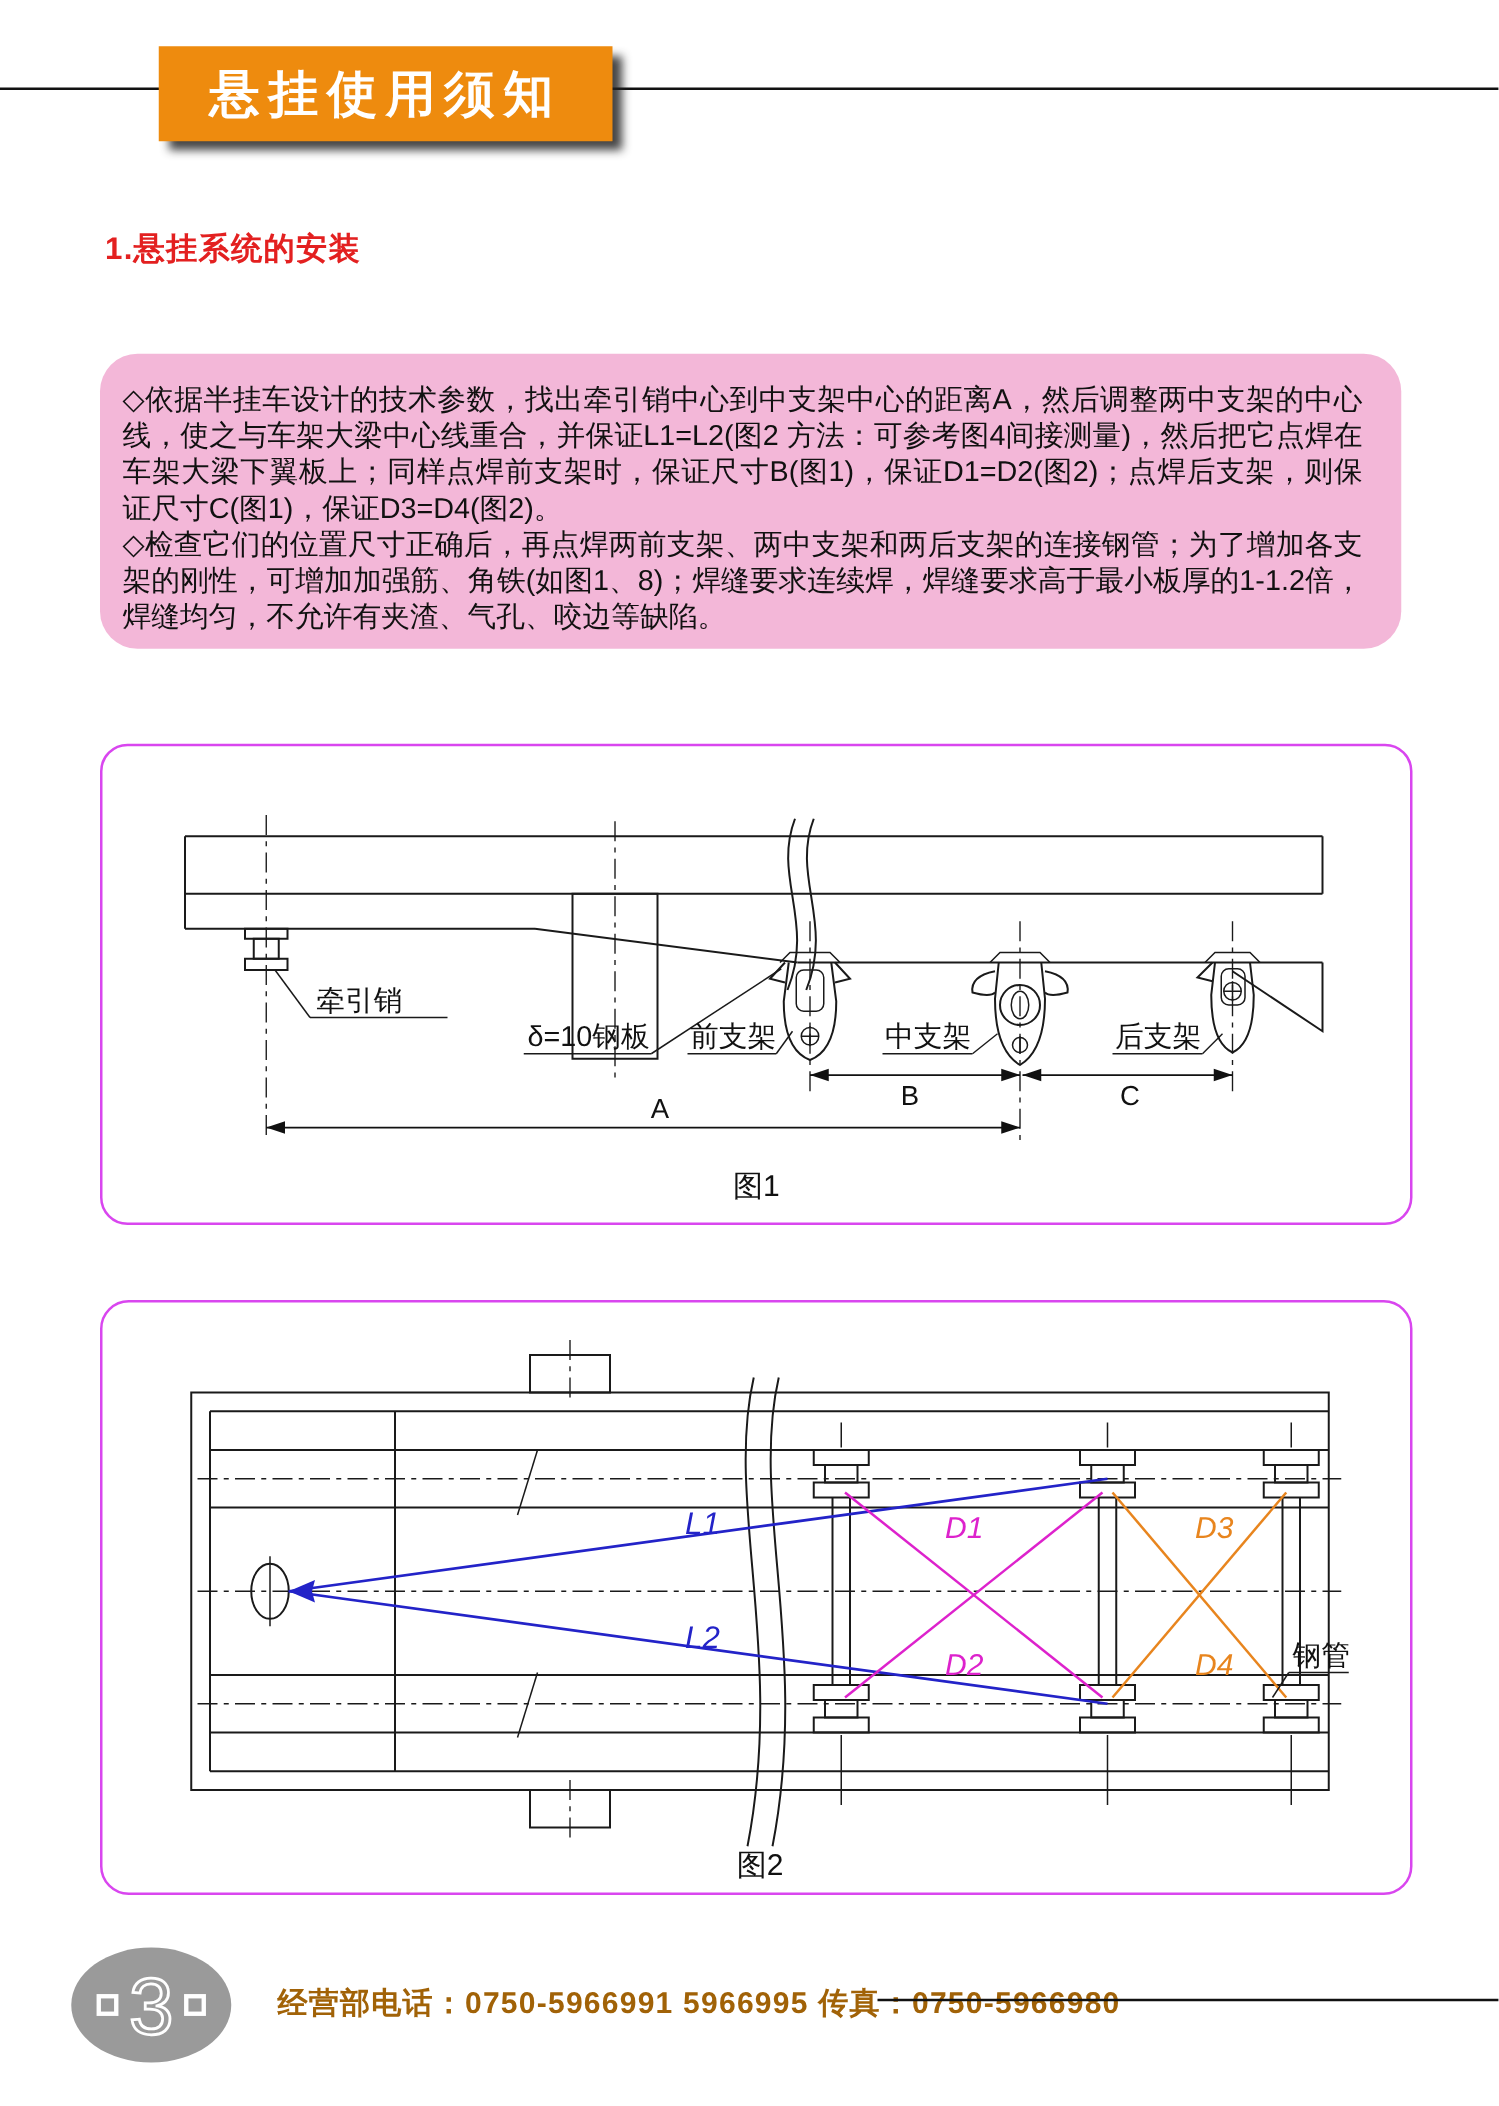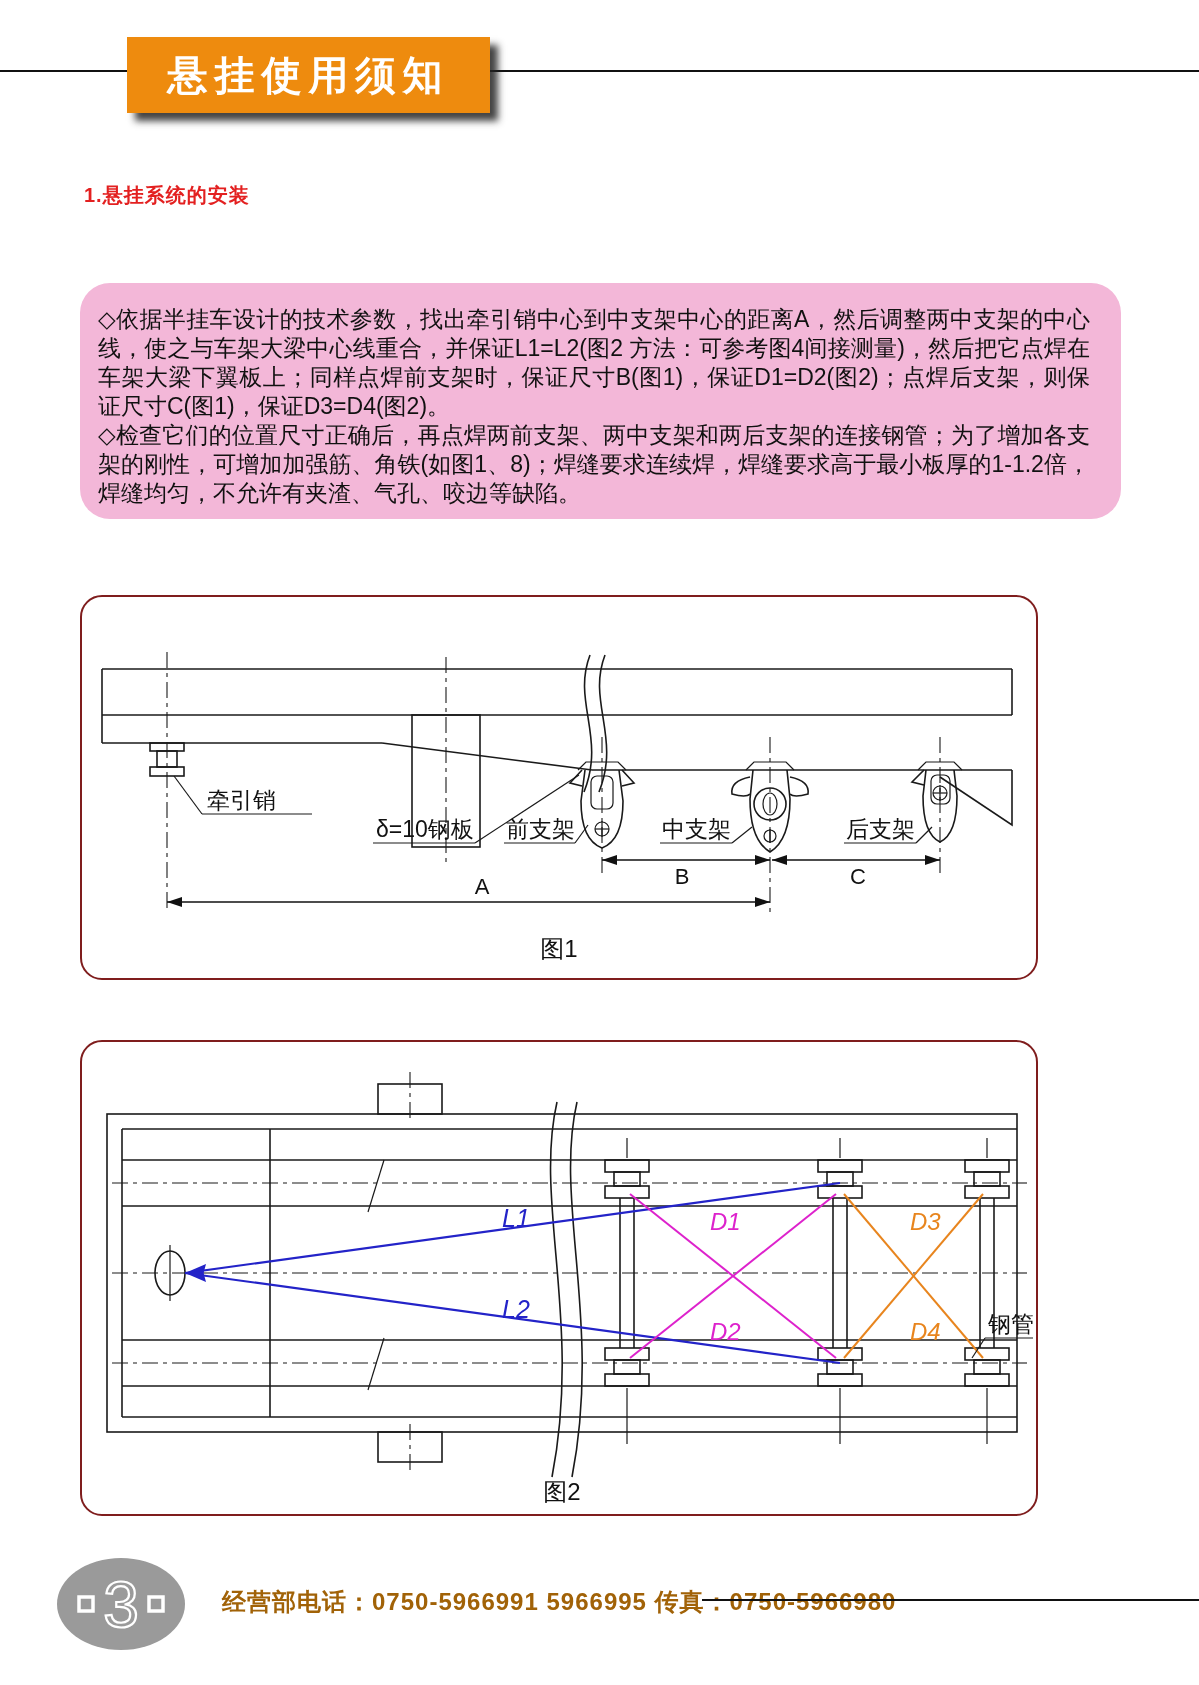--- a/index.html
+++ b/index.html
@@ -13,39 +13,39 @@
     background:#ee8b0e;z-index:2;
     box-shadow:8px 8px 7px rgba(35,35,35,0.85);
     display:flex;align-items:center;justify-content:center;
   }
   #title-banner span{
     color:#ffffff;font-size:40px;font-weight:bold;letter-spacing:7px;white-space:nowrap;
   }
 
   #section-heading{
     position:absolute;left:84px;top:182px;
-    color:#e32020;font-size:20px;font-weight:bold;letter-spacing:1px;
+    color:#e32020;font-size:25px;font-weight:bold;letter-spacing:1px;
   }
 
   #notice-box{
     position:absolute;left:80px;top:283px;width:1041px;height:236px;
     background:#f3b7d8;border-radius:30px;box-sizing:border-box;
     padding:22px 31px 0 18px;
   }
   #notice-box p{
     margin:0;color:#111;font-size:23px;line-height:29px;text-align:justify;
   }
 
   .fig-box{
-    position:absolute;left:80px;width:958px;
-    border:2px solid #7f1d1d;border-radius:22px;box-sizing:border-box;
+    position:absolute;left:80px;width:1050px;
+    border:2px solid #d946ef;border-radius:22px;box-sizing:border-box;
     background:#fff;
   }
   #figure1-box{top:595px;height:385px;}
-  #figure2-box{top:1040px;height:476px;}
+  #figure2-box{top:1040px;height:476px;border-radius:23px;}
   .fig-box svg{position:absolute;left:0;top:0;width:100%;height:100%;}
 
   svg text{font-family:"Liberation Sans","DejaVu Sans",sans-serif;}
   .draw{stroke:#1a1a1a;stroke-width:1.6;fill:none;}
   .thin{stroke:#1a1a1a;stroke-width:1.2;fill:none;}
   .cl{stroke:#1a1a1a;stroke-width:1.1;fill:none;stroke-dasharray:16 5 4 5;}
   .dim{stroke:#111;stroke-width:1.4;fill:none;}
   .arr{fill:#111;stroke:none;}
   .lbl{fill:#111;font-size:23px;}
   .dimlbl{fill:#111;font-size:22px;}

